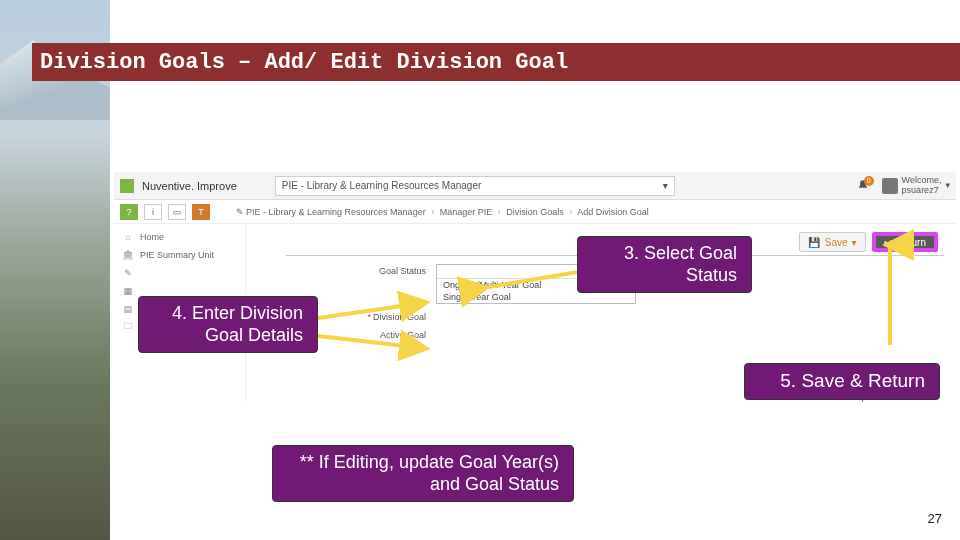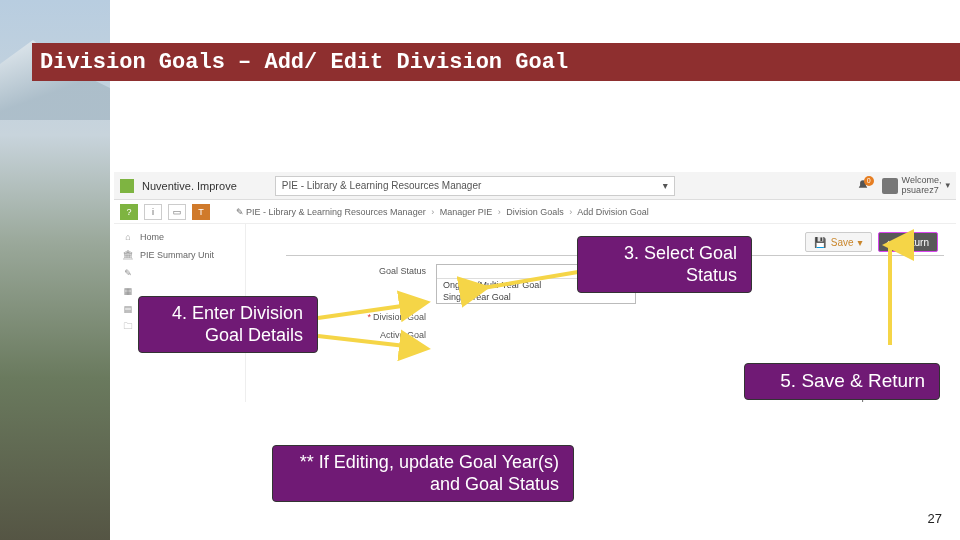--- a/index.html
+++ b/index.html
@@ -71,21 +71,21 @@
   .side-ico { width: 12px; height: 12px; display: inline-flex; align-items: center; justify-content: center; color: #888; }
   .collapse-ctl { text-align: center; padding: 4px; }
   .collapse-ctl span { display:inline-flex; width:16px; height:12px; border:1px solid #ccc; border-radius:6px; align-items:center; justify-content:center; font-size:8px; color:#777; }
 
   .form-area { flex: 1; padding: 8px 12px 8px 40px; position: relative; }
   .page-heading-row { height: 24px; border-bottom: 1px solid #c9c9c9; margin-bottom: 8px; position: relative; }
 
   .btn-row { position: absolute; right: 6px; top: 0; display: flex; gap: 6px; }
   .btn { height: 20px; display: flex; align-items: center; gap: 4px; padding: 0 8px; font-size: 10px; border-radius: 2px; cursor: pointer; }
   .btn.save { background: #f5f5f5; border: 1px solid #ccc; color: #c9862b; }
-  .btn.return { background: #595959; color: #fff; border: 1px solid #d946ef; }
+  .btn.return { background: #595959; color: #fff; border: 4px solid #d946ef; }
 
   .frow { display: flex; align-items: flex-start; margin-bottom: 6px; font-size: 9px; color: #555; }
   .flabel { width: 150px; text-align: right; padding-right: 10px; padding-top: 2px; }
   .star { color: #d33; margin-right: 2px; }
   .dropdown-open { border: 1px solid #bbb; background: #fff; width: 200px; }
   .dd-top { padding: 2px 4px; border-bottom: 1px solid #ddd; display:flex; justify-content:flex-end; font-size:8px; color:#888; }
   .dd-opt { padding: 1px 6px; font-size: 9px; color: #444; }
   .years-list .dd-opt { padding: 0 6px; line-height: 1.25; }
   .year-select { border: 1px solid #bbb; background: #fff; width: 80px; }
 

